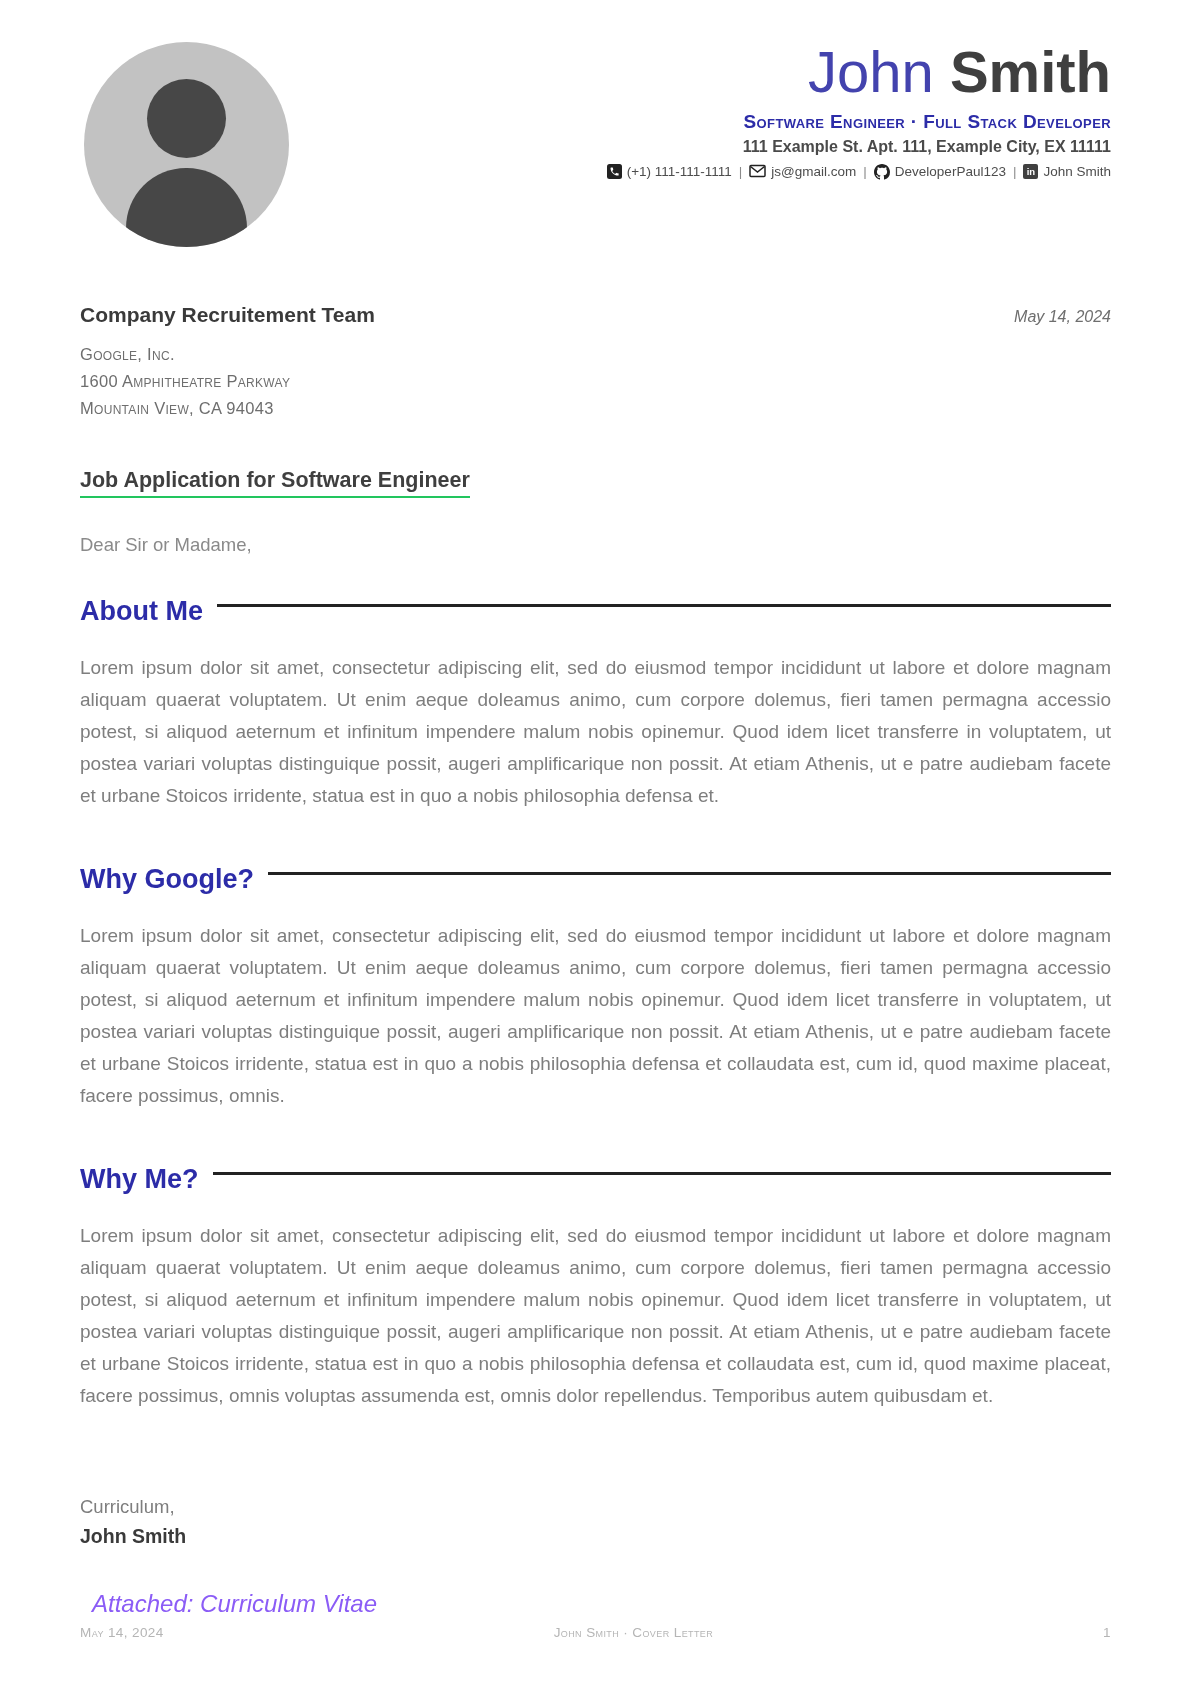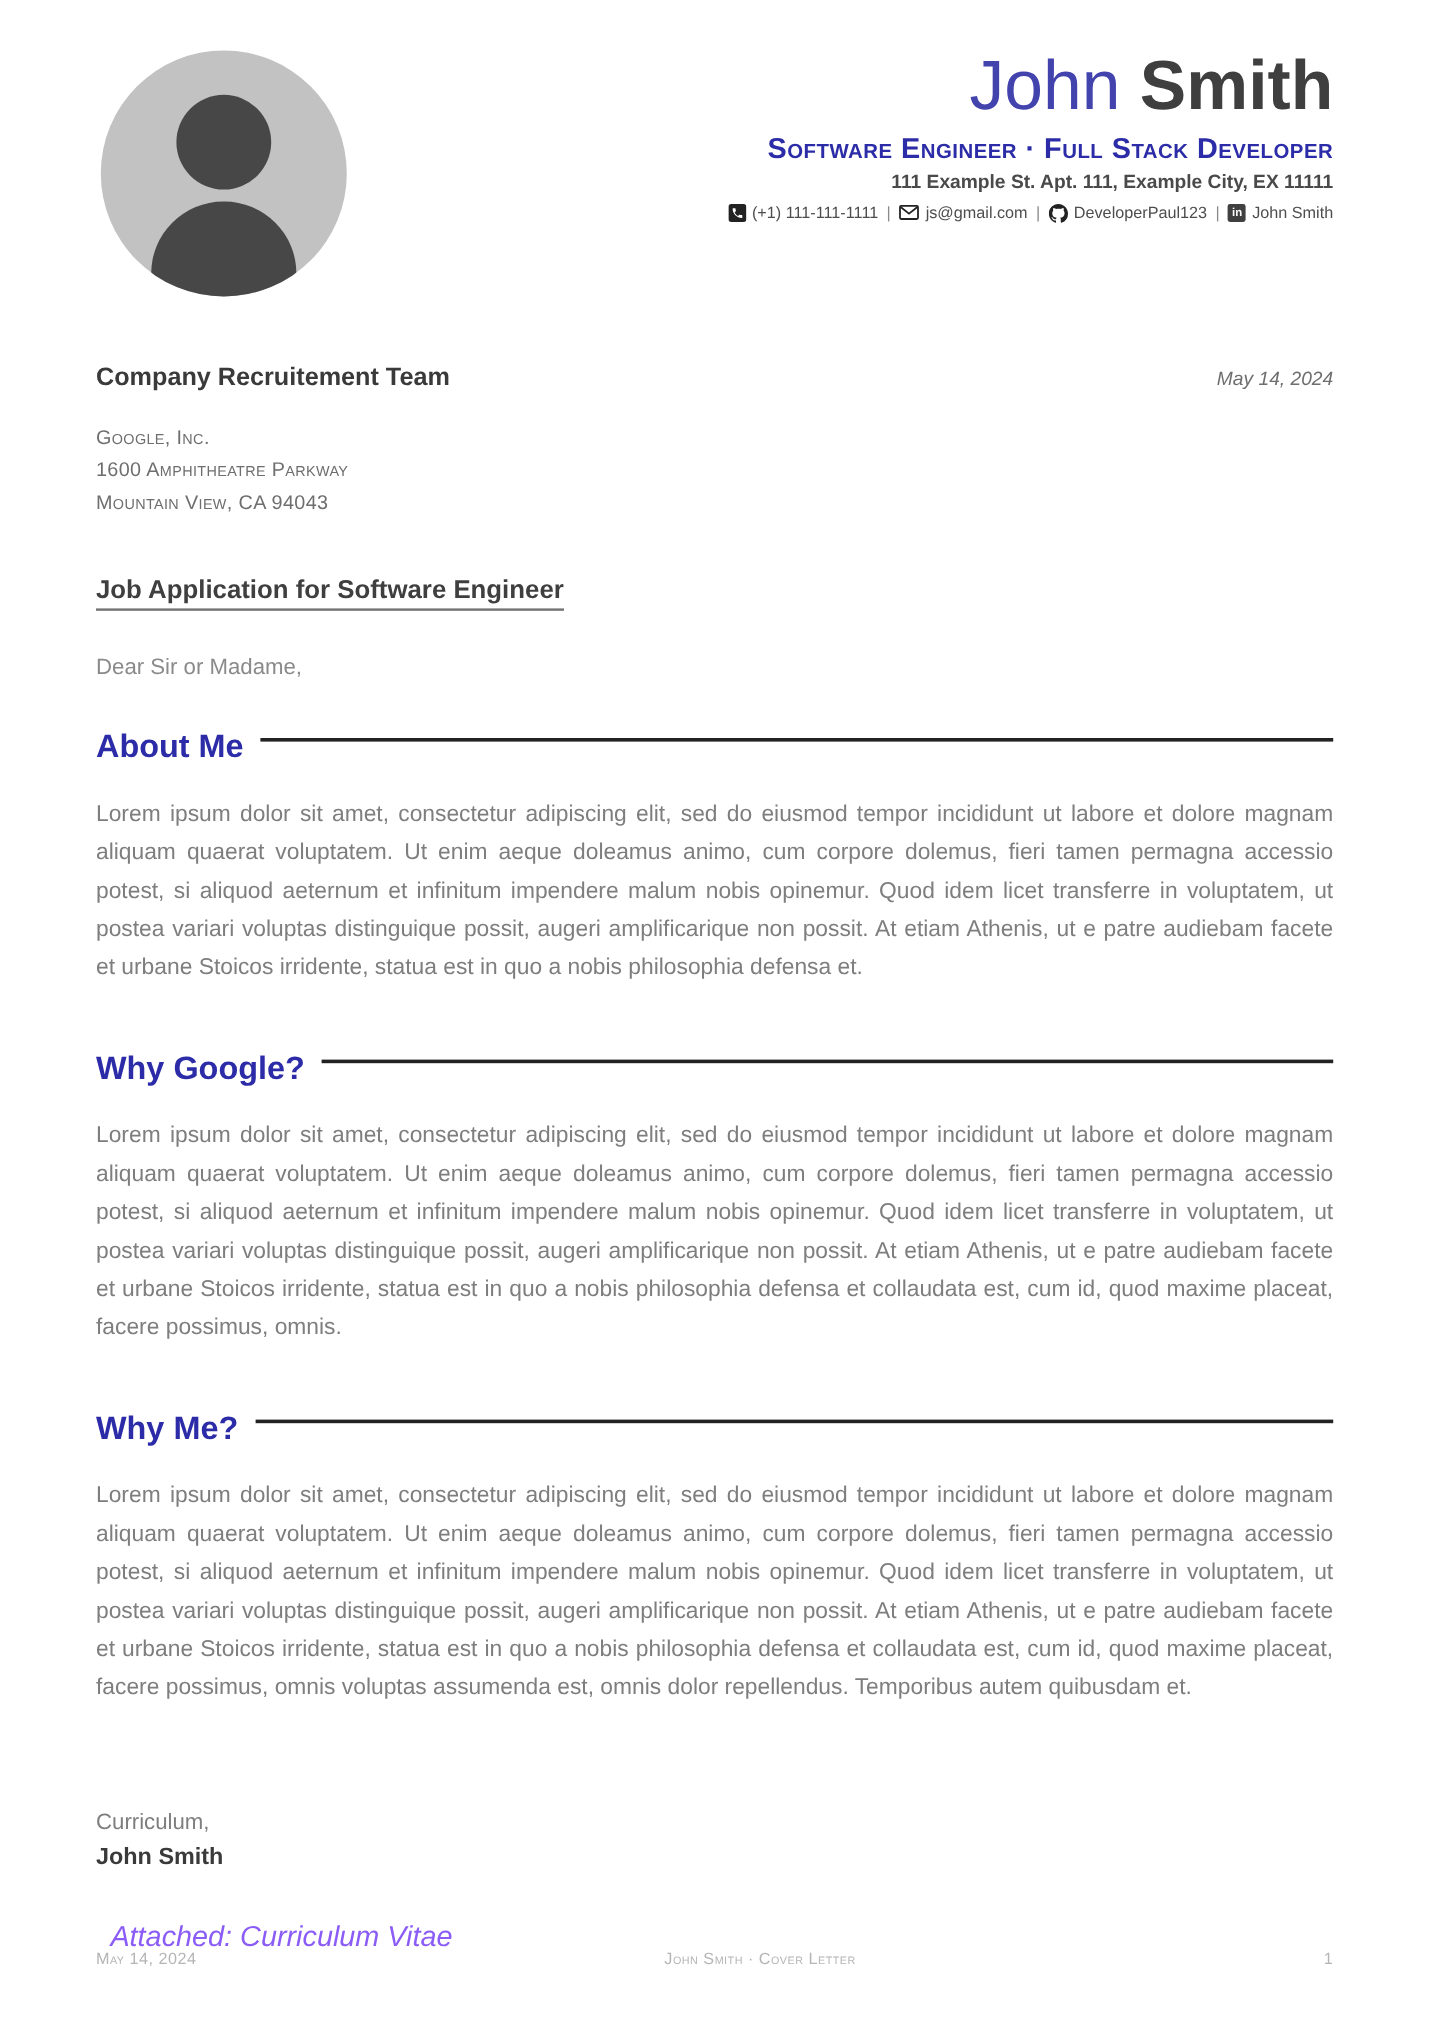--- a/index.html
+++ b/index.html
@@ -14,35 +14,35 @@
   .avatar {
     width:205px; height:205px; border-radius:50%; background:#c2c2c2;
     position:relative; overflow:hidden; margin:2px 0 0 4px; flex:0 0 auto;
   }
   .avatar .head { position:absolute; left:63px; top:37px; width:79px; height:79px; border-radius:50%; background:#474747; }
   .avatar .torso { position:absolute; left:42px; top:126px; width:121px; height:90px; border-radius:60px 60px 0 0; background:#474747; }
   .headline { text-align:right; margin-top:2px; }
   .name { font-size:58px; line-height:1.05; font-weight:400; letter-spacing:0px; white-space:nowrap; }
   .name .first { color:#4343ae; font-weight:300; }
   .name .last  { color:#3f3f3f; font-weight:700; }
-  .tagline { margin-top:8px; color:#2c2ca8; font-weight:700; font-size:24px; font-variant:small-caps; letter-spacing:.4px; }
+  .tagline { margin-top:8px; color:#2c2ca8; font-weight:700; font-size:19px; font-variant:small-caps; letter-spacing:.4px; }
   .postal  { margin-top:5px; color:#4a4a4a; font-weight:700; font-size:16px; }
   .contacts { margin-top:8px; display:flex; justify-content:flex-end; align-items:center; gap:7px; color:#4d4d4d; font-size:13.5px; }
   .contact-item { display:inline-flex; align-items:flex-start; gap:5px; }
   .icon-box { width:15px; height:15px; background:#404040; border-radius:2px; color:#fff; font-weight:700; font-size:9.5px; line-height:15px; text-align:center; display:inline-block; }
   .sep { color:#8a8a8a; }
   svg { display:block; }
   
   .recipient-row { margin-top:56px; display:flex; justify-content:space-between; align-items:baseline; }
   .recipient-name { font-size:21px; font-weight:700; color:#3a3a3a; }
   .letter-date { font-style:italic; color:#6e6e6e; font-size:16px; }
-  .company-block { margin-top:25px; color:#6e6e6e; font-size:16.5px; font-variant:small-caps; letter-spacing:.3px; line-height:27px; }
+  .company-block { margin-top:14px; color:#6e6e6e; font-size:16.5px; font-variant:small-caps; letter-spacing:.3px; line-height:27px; }
   
   .subject { margin-top:46px; }
-  .subject span { display:inline-block; font-size:21.5px; font-weight:700; color:#3f3f3f; border-bottom:2px solid #737373; padding-bottom:3px; }
+  .subject span { display:inline-block; font-size:21.5px; font-weight:700; color:#3f3f3f; border-bottom:2px solid #22c55e; padding-bottom:3px; }
   .greeting { margin-top:36px; color:#8a8a8a; font-size:18.5px; }
   
   .section { margin-top:40px; }
   .section + .section { margin-top:52px; }
   .section-head { display:flex; align-items:flex-start; }
   .section-title { color:#2c2ca8; font-size:27px; font-weight:700; white-space:nowrap; }
   .section-rule { flex:1; height:2.5px; background:#222; margin-left:14px; transform:translateY(8px); }
   .section-body { margin-top:25px; color:#7e7e7e; font-size:19px; line-height:32px; text-align:justify; }
   
   .closing { margin-top:84px; }

